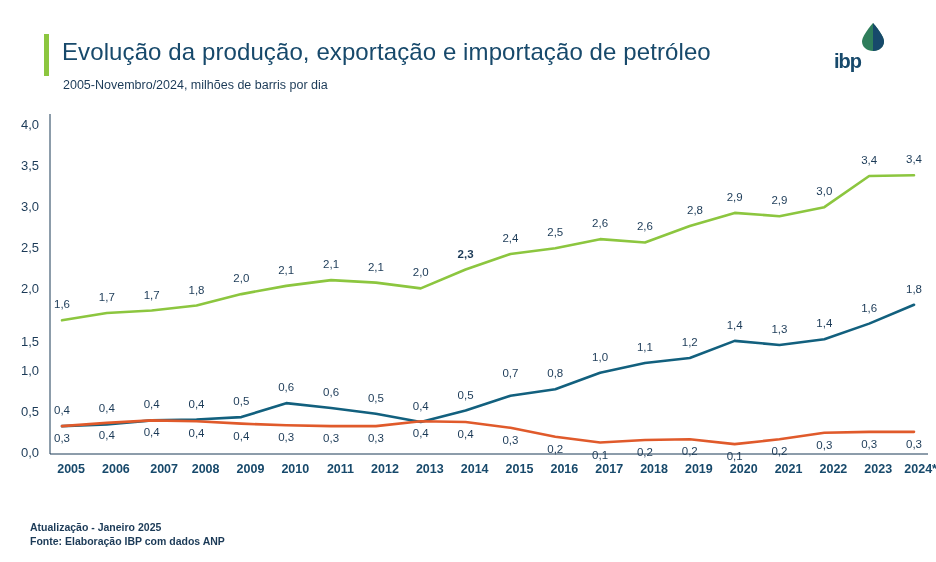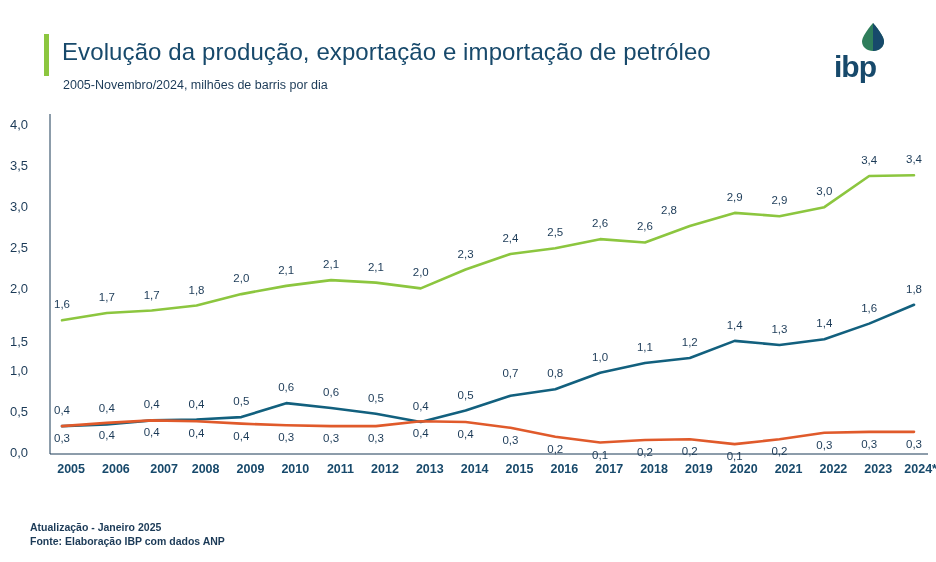--- a/index.html
+++ b/index.html
@@ -50,36 +50,36 @@
   
   .logo {
     position: absolute;
     right: 32px; top: 22px;
     width: 72px; height: 60px;
   }
   .logo-drop { position:absolute; left: 28px; top: 0px; }
   .logo-text {
     position: absolute;
     left: 2px; top: 28px;
-    font-size: 30px;
+    font-size: 20px;
     font-weight: bold;
     color: #17496b;
     letter-spacing: -1px;
   }
   
   .chart-area {
     position: absolute;
     left: 0; top: 110px;
     width: 936px; height: 400px;
   }
   .plot-svg { position: absolute; left: 0; top: 0; }
   .ytick {
     position: absolute;
     width: 40px;
-    text-align: left;
+    text-align: center;
     font-size: 13px;
     color: #1b3a57;
   }
   .xtick {
     position: absolute;
     text-align: right;
     font-size: 12.5px;
     font-weight: bold;
     color: #17496b;
     width: 46px;
@@ -189,26 +189,26 @@
     <div id="dlabels">
         <div class="dlabel" style="left: 45px; top: 188.34px;">1,6</div>
         <div class="dlabel" style="left: 89.8421px; top: 180.96px;">1,7</div>
         <div class="dlabel" style="left: 134.684px; top: 178.5px;">1,7</div>
         <div class="dlabel" style="left: 179.526px; top: 173.58px;">1,8</div>
         <div class="dlabel" style="left: 224.368px; top: 162.1px;">2,0</div>
         <div class="dlabel" style="left: 269.211px; top: 153.9px;">2,1</div>
         <div class="dlabel" style="left: 314.053px; top: 148.16px;">2,1</div>
         <div class="dlabel" style="left: 358.895px; top: 150.62px;">2,1</div>
         <div class="dlabel" style="left: 403.737px; top: 156.36px;">2,0</div>
-        <div class="dlabel" style="left: 448.579px; top: 137.5px;">2,3</div>
+        <div class="dlabel" style="left: 448.579px; top: 137.5px; font-weight: bold;">2,3</div>
         <div class="dlabel" style="left: 493.421px; top: 121.92px;">2,4</div>
         <div class="dlabel" style="left: 538.263px; top: 116.18px;">2,5</div>
         <div class="dlabel" style="left: 583.105px; top: 107.16px;">2,6</div>
         <div class="dlabel" style="left: 627.947px; top: 110.44px;">2,6</div>
-        <div class="dlabel" style="left: 652px; top: 94.04px;">2,8</div>
+        <div class="dlabel" style="left: 678px; top: 94.04px;">2,8</div>
         <div class="dlabel" style="left: 717.632px; top: 80.92px;">2,9</div>
         <div class="dlabel" style="left: 762.474px; top: 84.2px;">2,9</div>
         <div class="dlabel" style="left: 807.316px; top: 75.18px;">3,0</div>
         <div class="dlabel" style="left: 852.158px; top: 44.02px;">3,4</div>
         <div class="dlabel" style="left: 897px; top: 43.2px;">3,4</div>
         <div class="dlabel" style="left: 45px; top: 294.12px;">0,4</div>
         <div class="dlabel" style="left: 89.8421px; top: 292.48px;">0,4</div>
         <div class="dlabel" style="left: 134.684px; top: 288.38px;">0,4</div>
         <div class="dlabel" style="left: 179.526px; top: 287.56px;">0,4</div>
         <div class="dlabel" style="left: 224.368px; top: 285.1px;">0,5</div>

